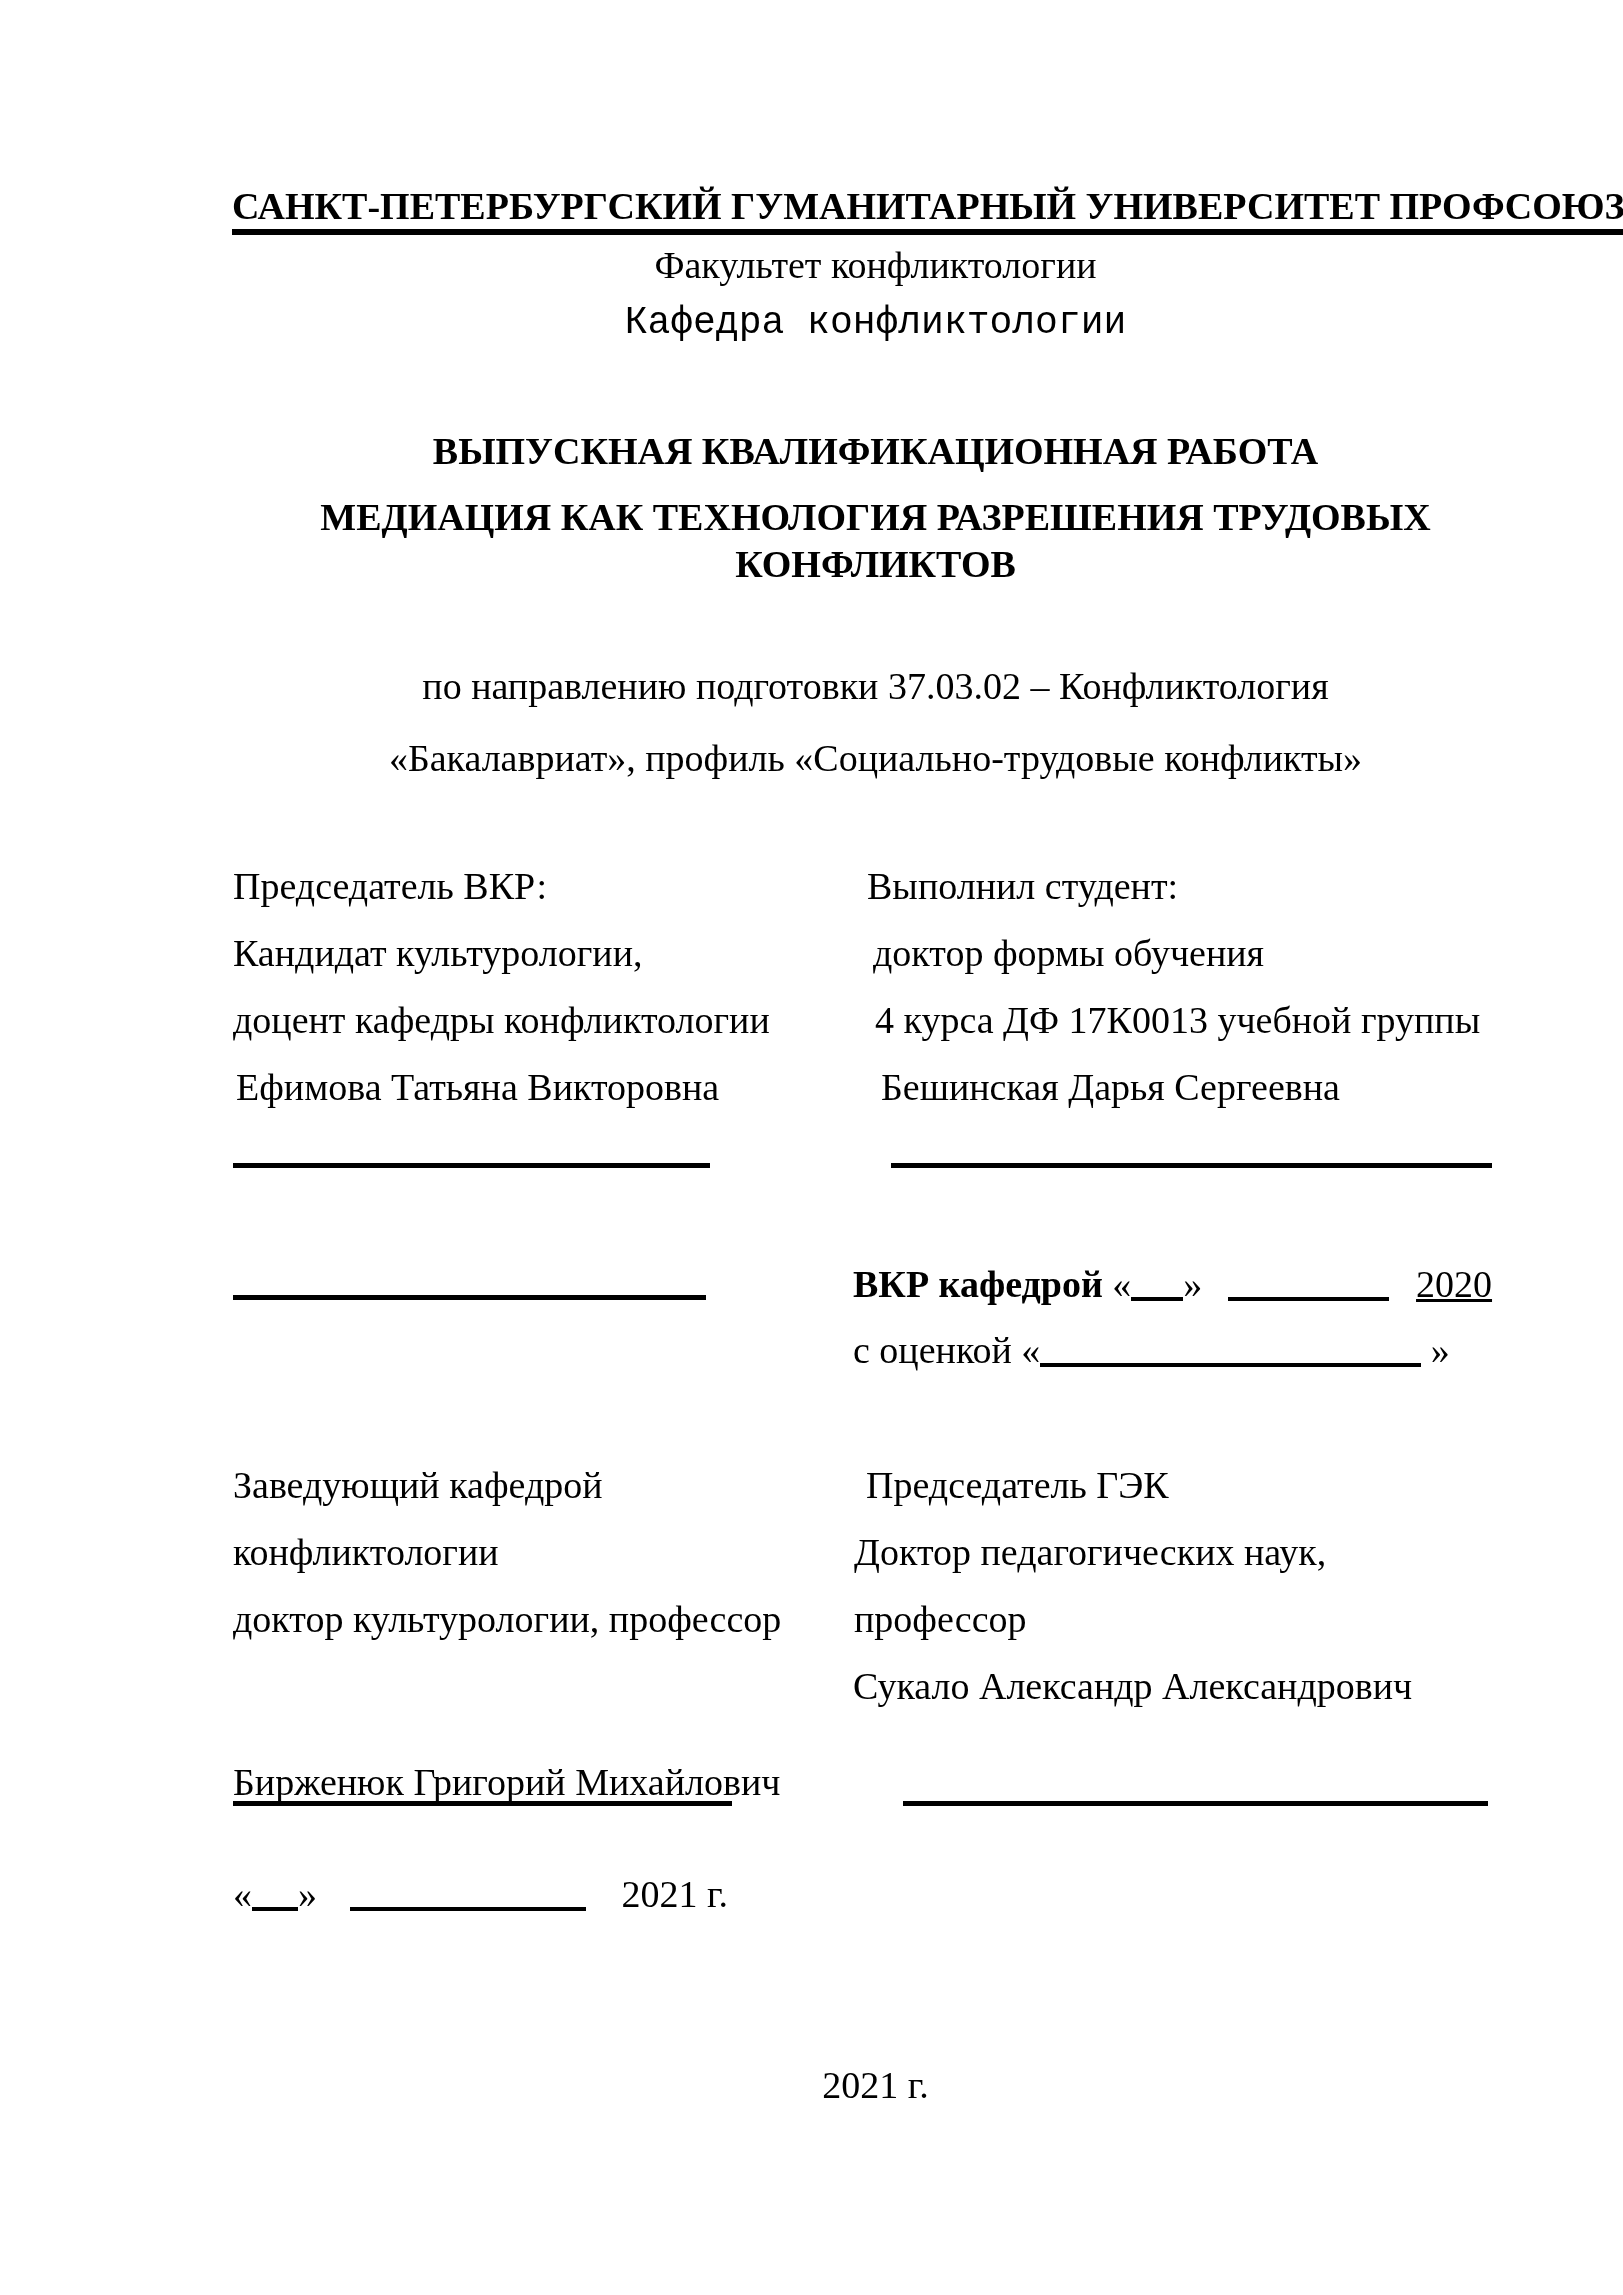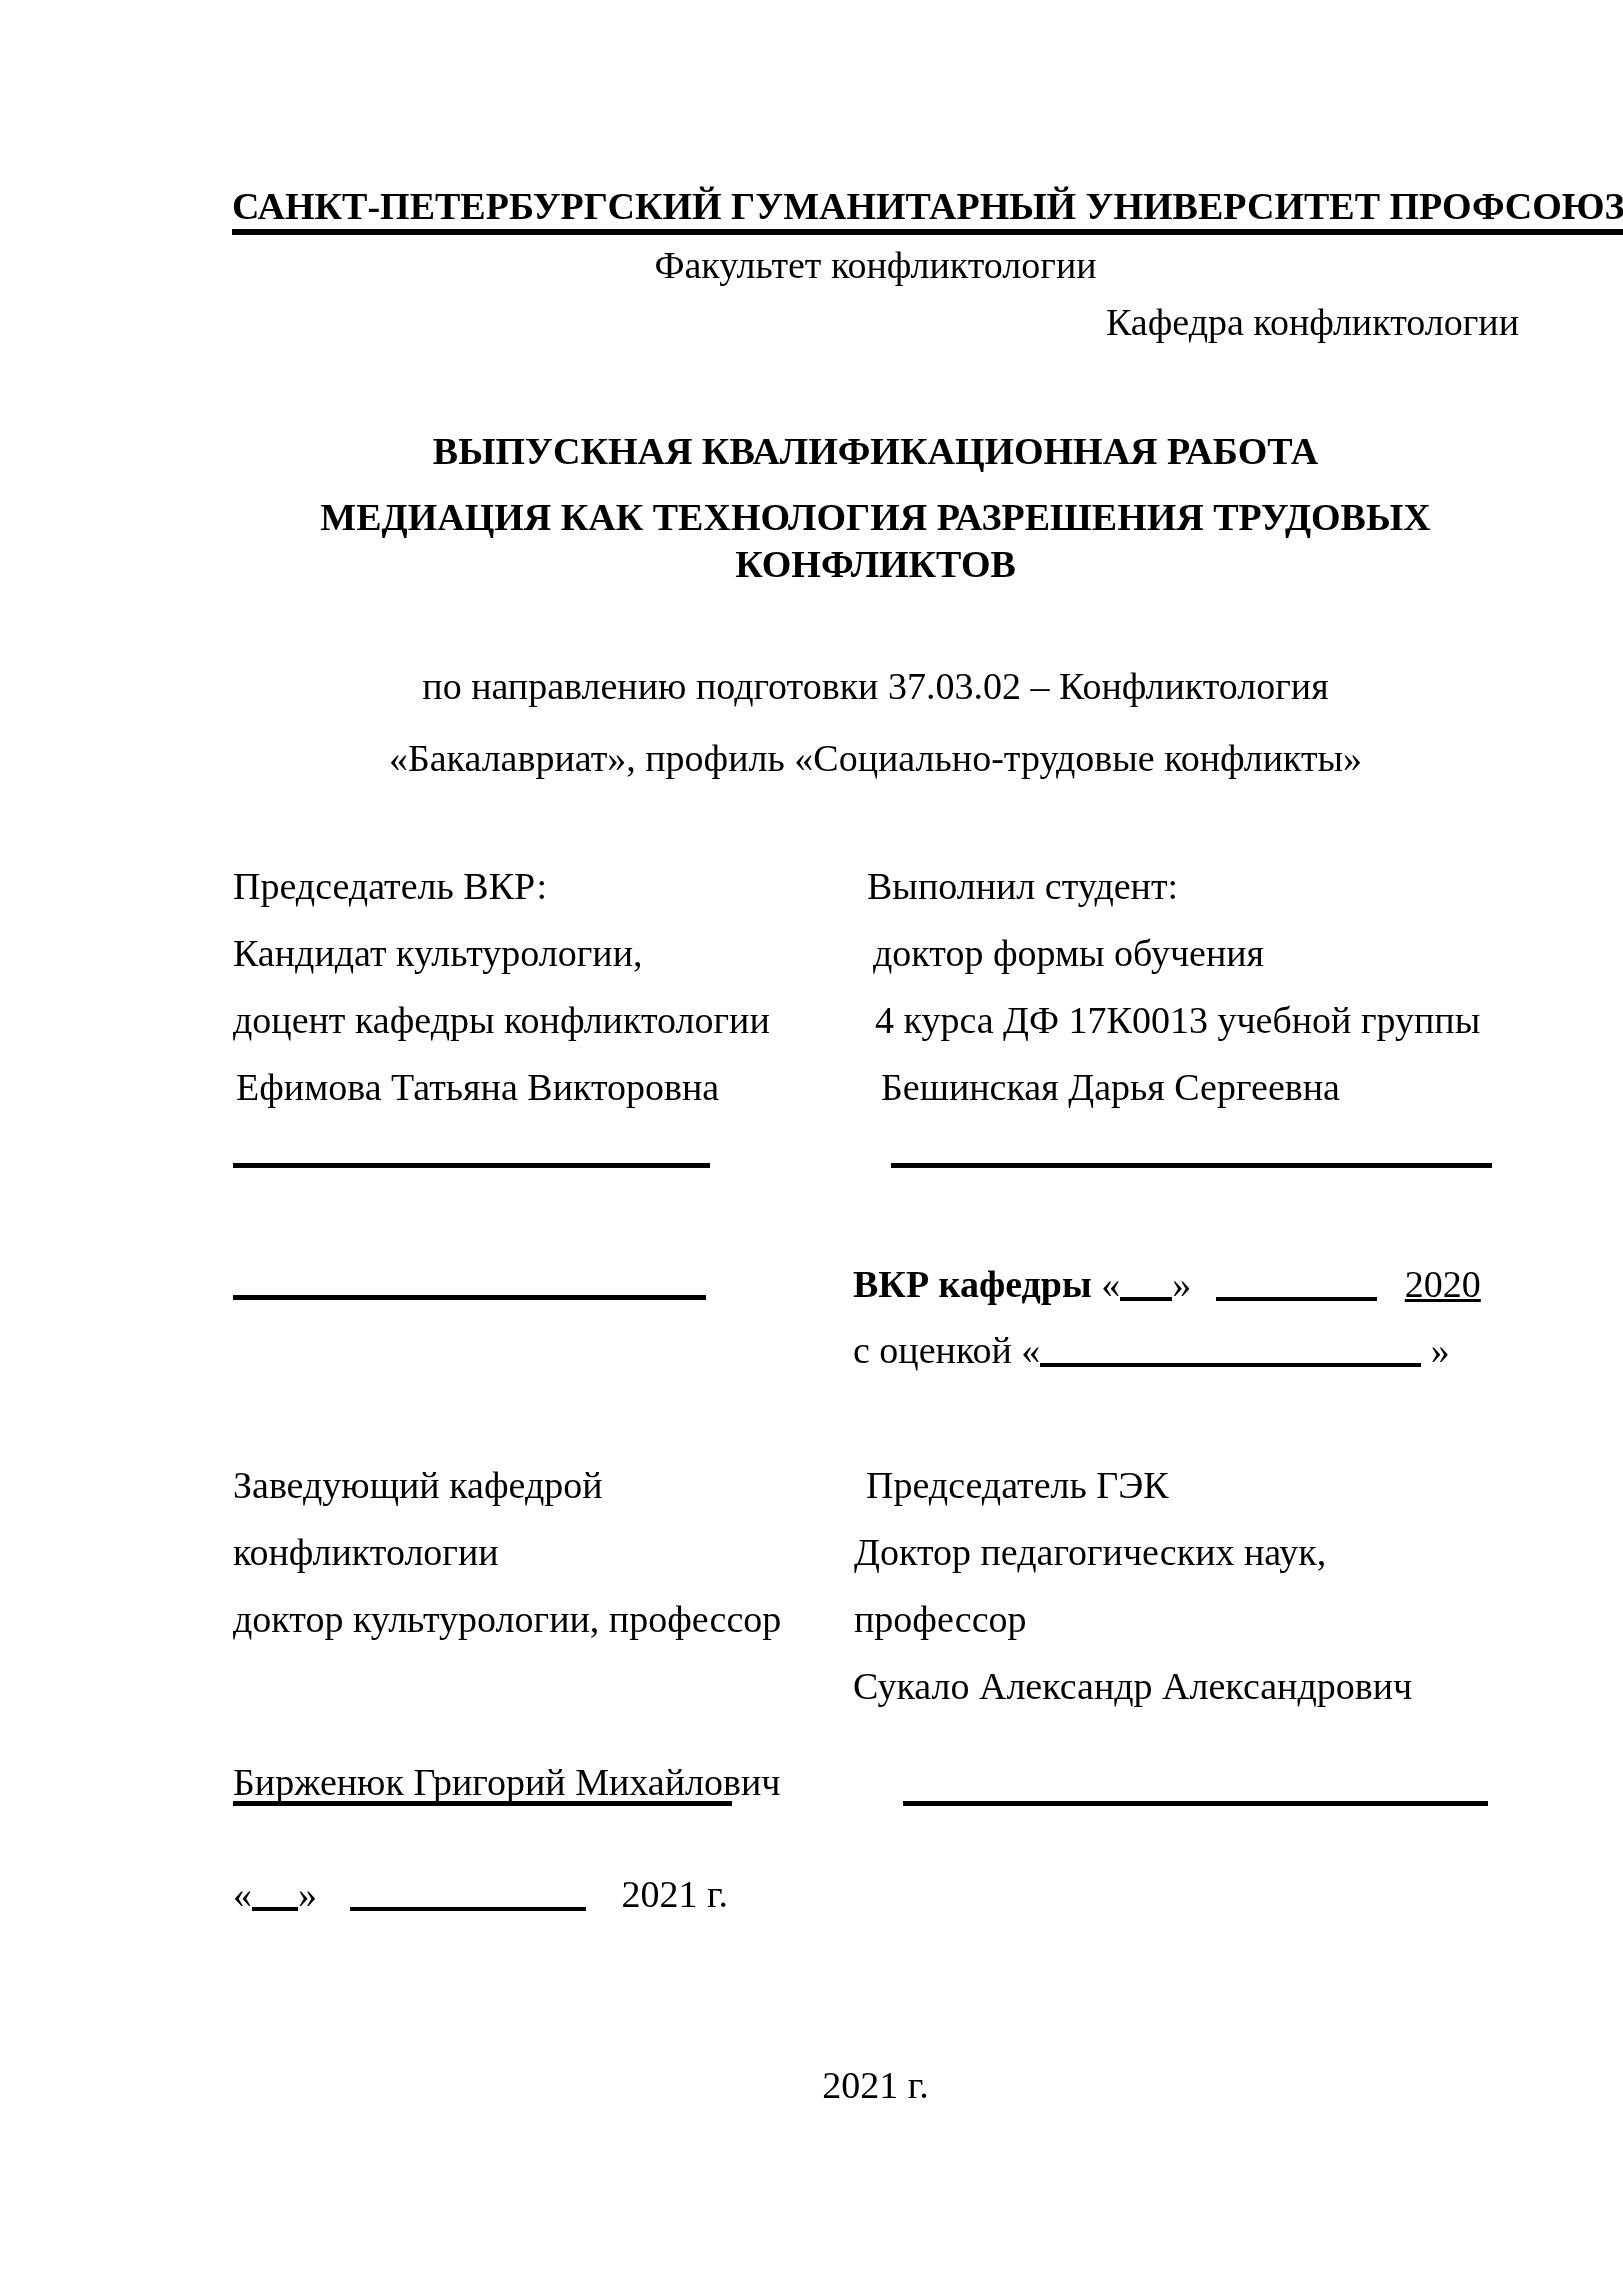--- a/index.html
+++ b/index.html
@@ -23,21 +23,22 @@
     white-space: nowrap;
   }
   .center {
     left: 232px;
     width: 1287px;
     text-align: center;
   }
   .rightalign {
     left: 232px;
     width: 1287px;
-    text-align: right;
+    text-align: center;
+    font-family: Liberation Mono, monospace;
   }
   .bold { font-weight: bold; }
   .uline {
     border-bottom: 6.3px solid #000;
     padding-bottom: 1.6px;
   }
   .rule {
     position: absolute;
     height: 4.7px;
     background: #000;
@@ -85,21 +86,21 @@
   <div class="line" style="top:864px;left:867px">Выполнил студент:</div>
   <div class="line" style="top:931px;left:873px">доктор формы обучения</div>
   <div class="line" style="top:998px;left:875px">4 курса ДФ 17К0013 учебной группы</div>
   <div class="line" style="top:1065px;left:881px">Бешинская Дарья Сергеевна</div>
 
   <div class="rule" style="top:1163px;left:233px;width:477px"></div>
   <div class="rule" style="top:1163px;left:891px;width:601px"></div>
 
   <div class="rule" style="top:1295px;left:233px;width:473px"></div>
   <div class="line" style="top:1262px;left:853px">
-    <span class="bold">ВКР кафедры</span>
+    <span class="bold">ВКР кафедрой</span>
     <span>«</span><span class="blank w66"></span><span>»</span>
     <span class="blank w205 ml20"></span>
     <span class="ml23">2020</span>
   </div>
   <div class="line" style="top:1328px;left:853px">
     <span>с оценкой</span>
     <span>«</span><span class="blank w485"></span>
     <span>»</span>
   </div>
 

